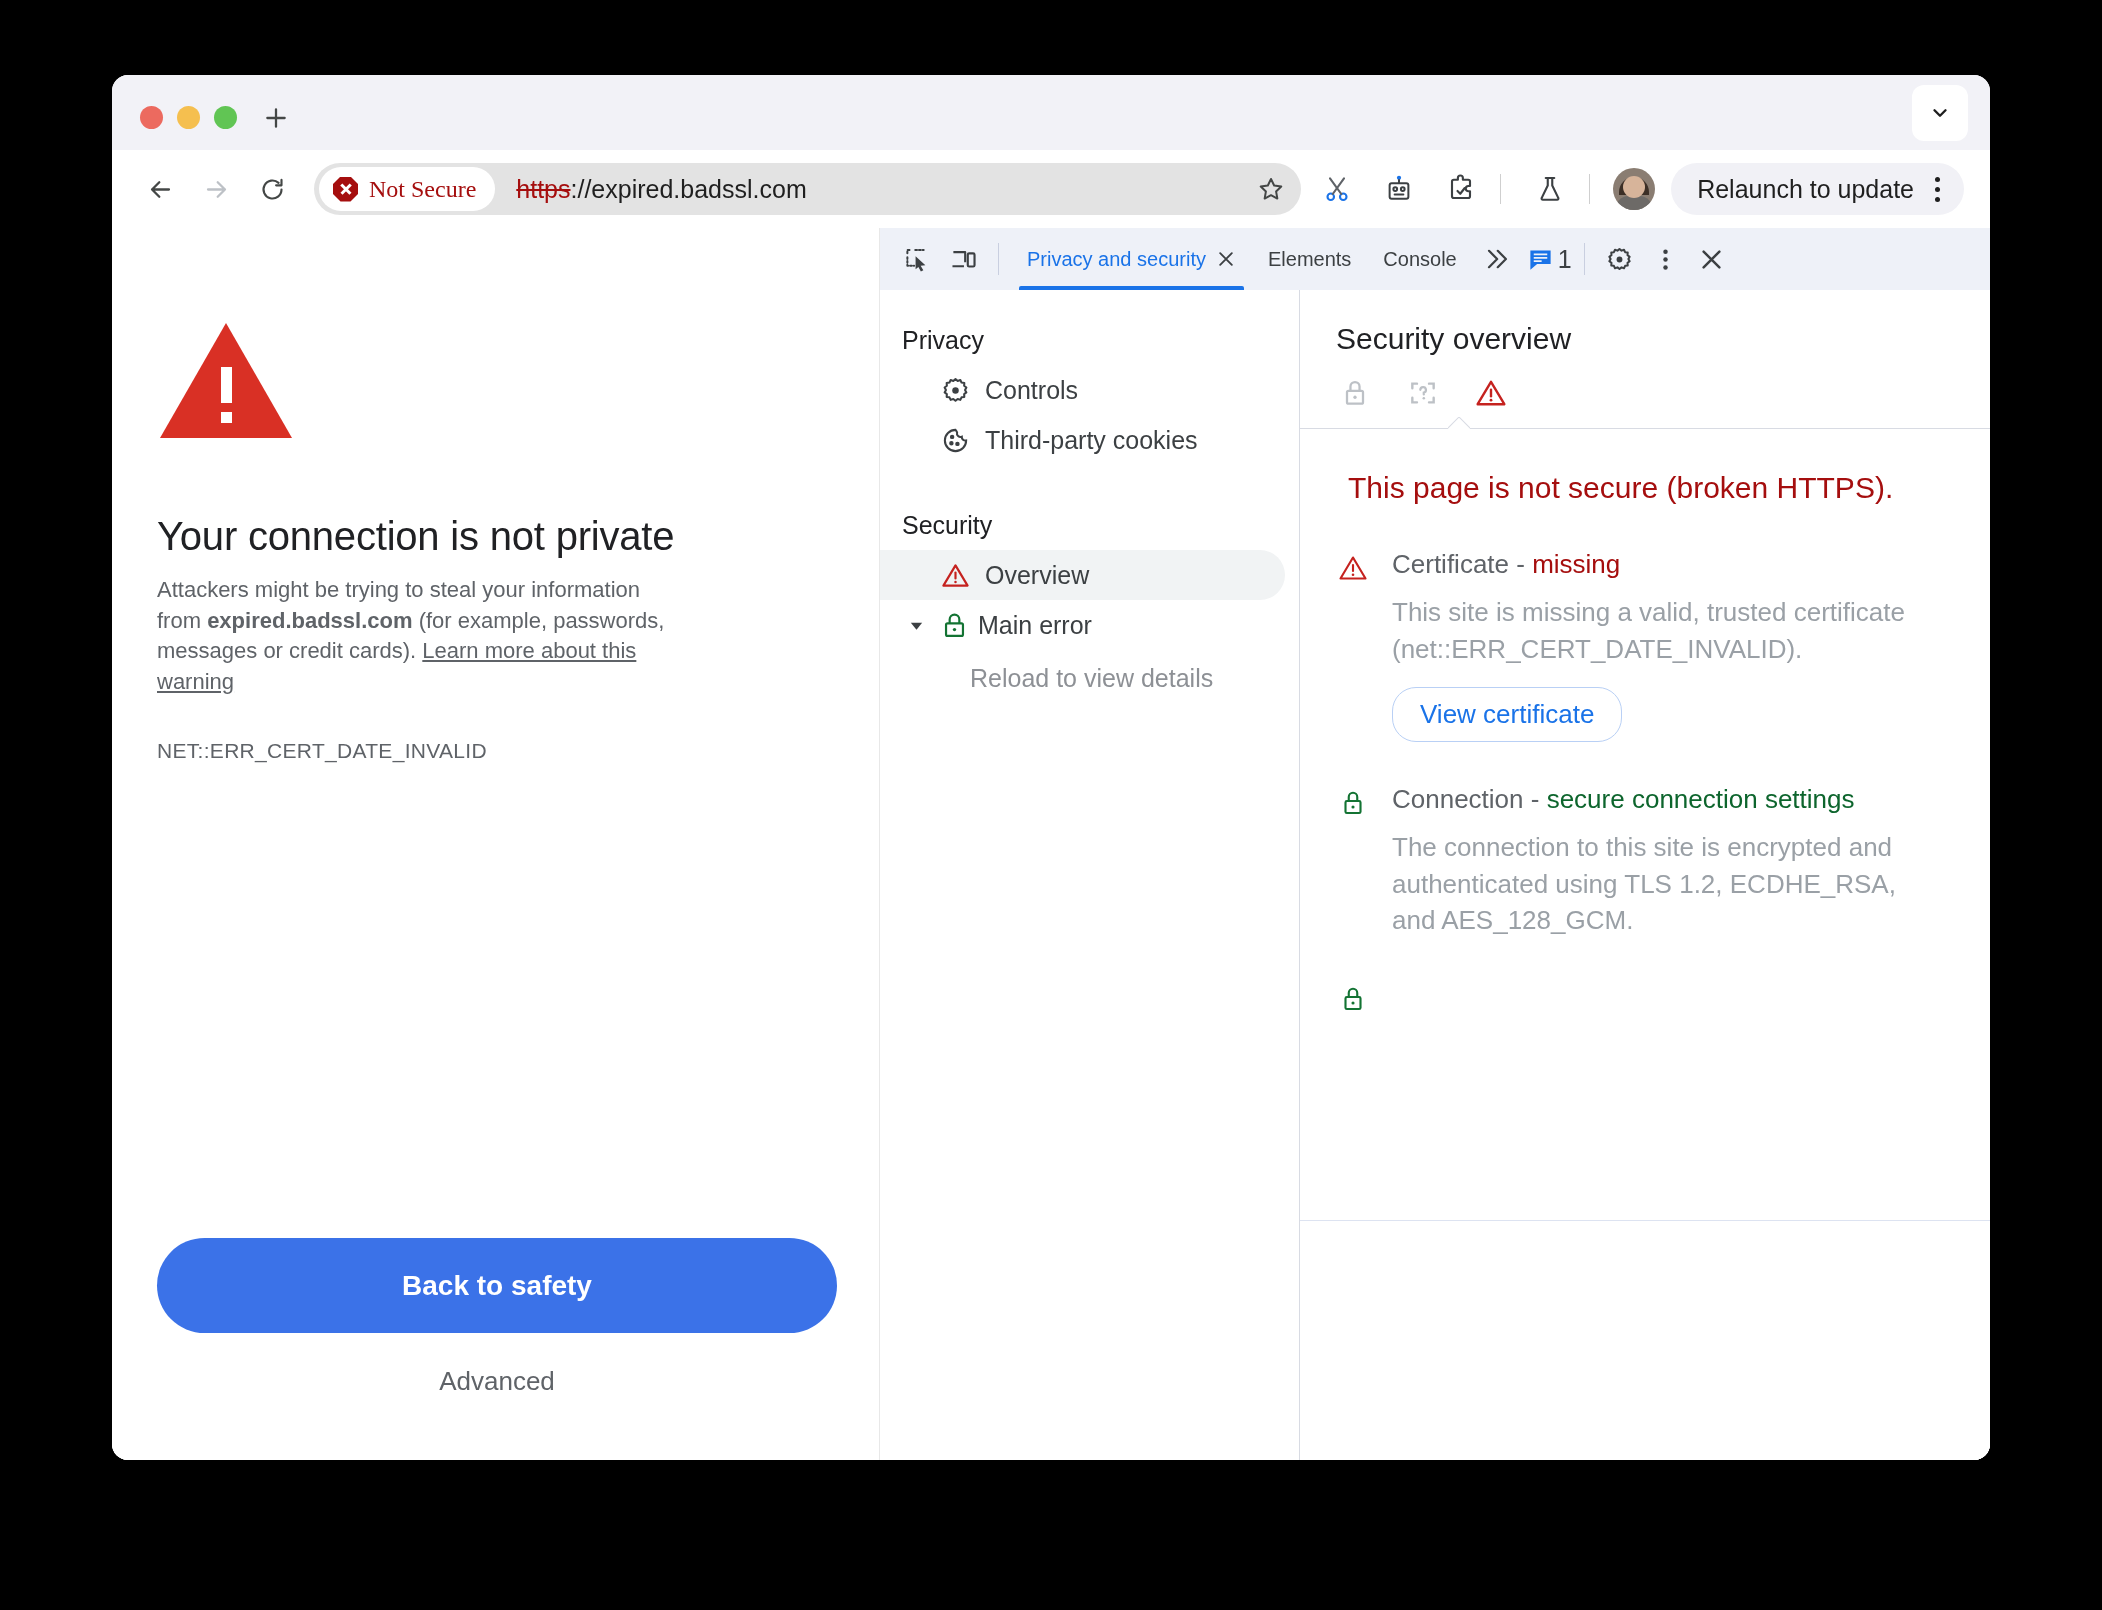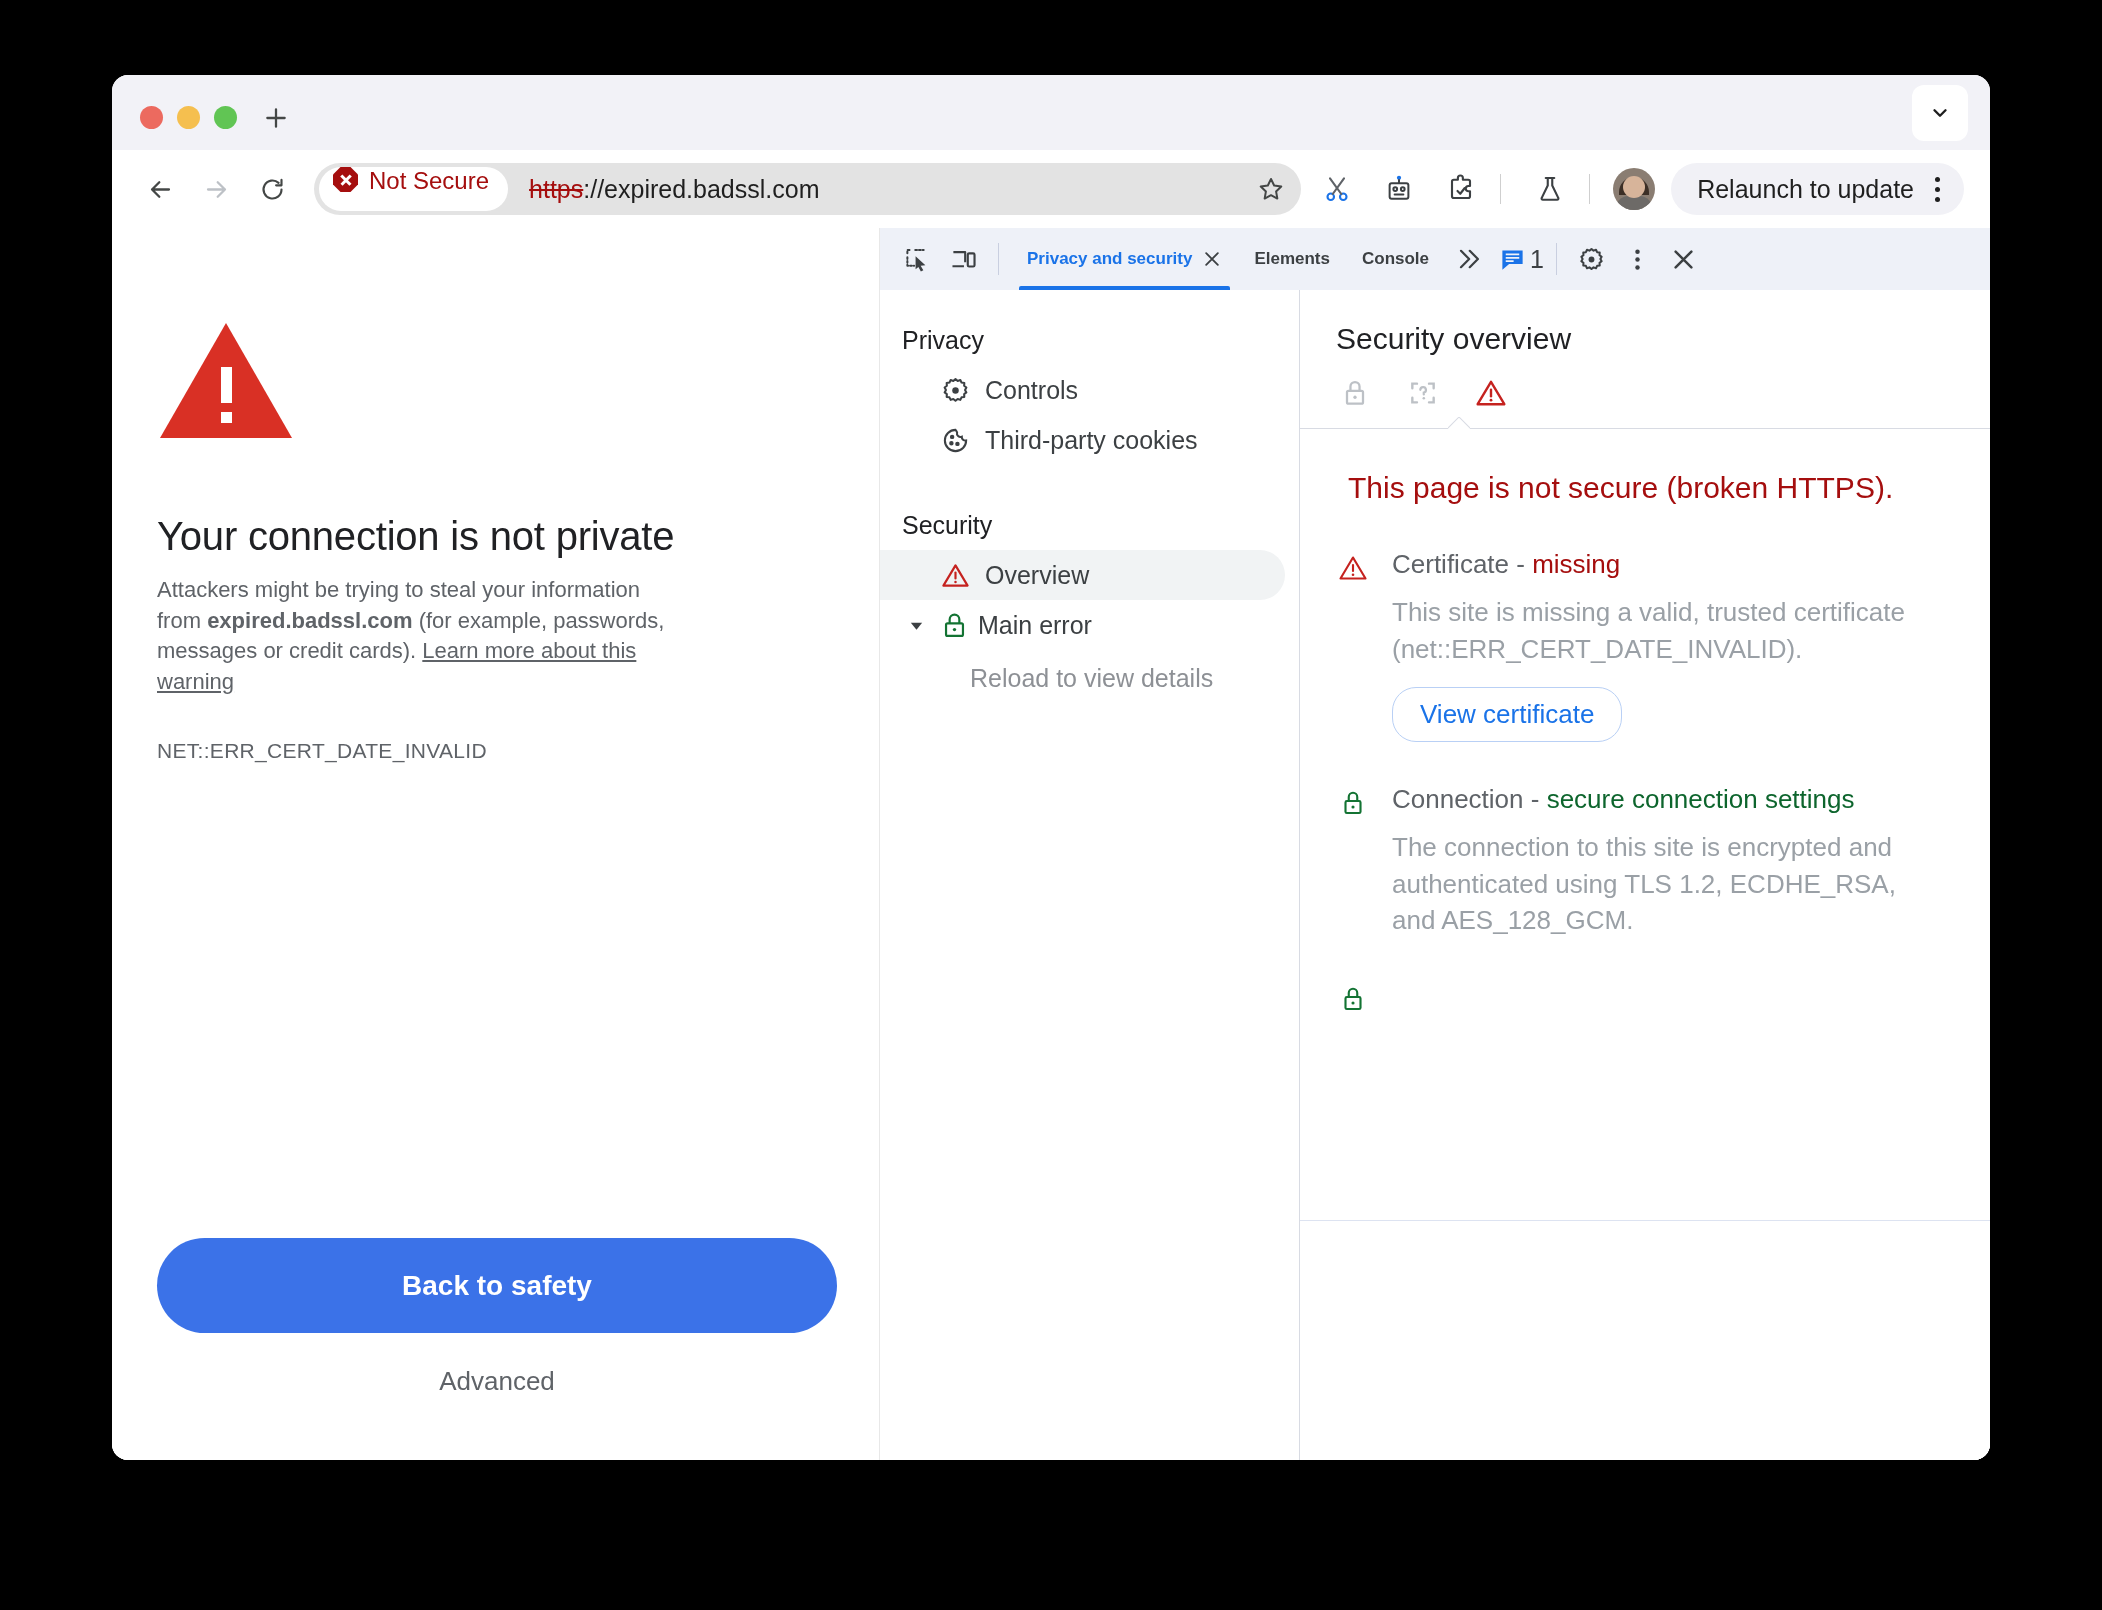--- a/index.html
+++ b/index.html
@@ -104,26 +104,27 @@
     height: 52px;
     background: #e3e3e3;
     border-radius: 26px;
     display: flex;
     align-items: center;
     padding: 0 6px 0 5px;
     margin-left: 14px;
     min-width: 0;
   }
   .notsecure {
-    display: flex; align-items: flex-start; gap: 11px;
+    display: flex; align-items: center; gap: 11px;
     background: #ffffff;
     border-radius: 22px;
     height: 44px;
     padding: 0 19px 0 14px;
     flex: none;
+    font-family: Liberation Serif, serif;
   }
   .octagon {
     width: 25px; height: 25px;
     background: #a50e0e;
     clip-path: polygon(30% 0, 70% 0, 100% 30%, 100% 70%, 70% 100%, 30% 100%, 0 70%, 0 30%);
     position: relative;
     flex: none;
   }
   .octagon::before, .octagon::after {
     content: ''; position: absolute;
@@ -327,26 +328,25 @@
     display: flex; align-items: center; justify-content: center;
     color: #3c4043;
     flex: none;
   }
   .dt-ibtn svg { width: 27px; height: 27px; }
   .dt-vdiv { width: 1px; height: 32px; background: #c9cfe0; margin: 0 12px; flex: none; }
   .dt-tab {
     height: 62px;
     display: flex; align-items: center; gap: 10px;
     padding: 0 16px;
-    font-size: 17px;
+    font-size: 20px;
     color: #3c4043;
     white-space: nowrap;
     position: relative;
     flex: none;
-    font-weight: bold;
   }
   .dt-tab.active { color: #1a73e8; }
   .dt-tab.active::after {
     content: '';
     position: absolute;
     left: 8px; right: 8px; bottom: 0;
     height: 4px;
     background: #1a73e8;
     border-radius: 2px 2px 0 0;
   }

